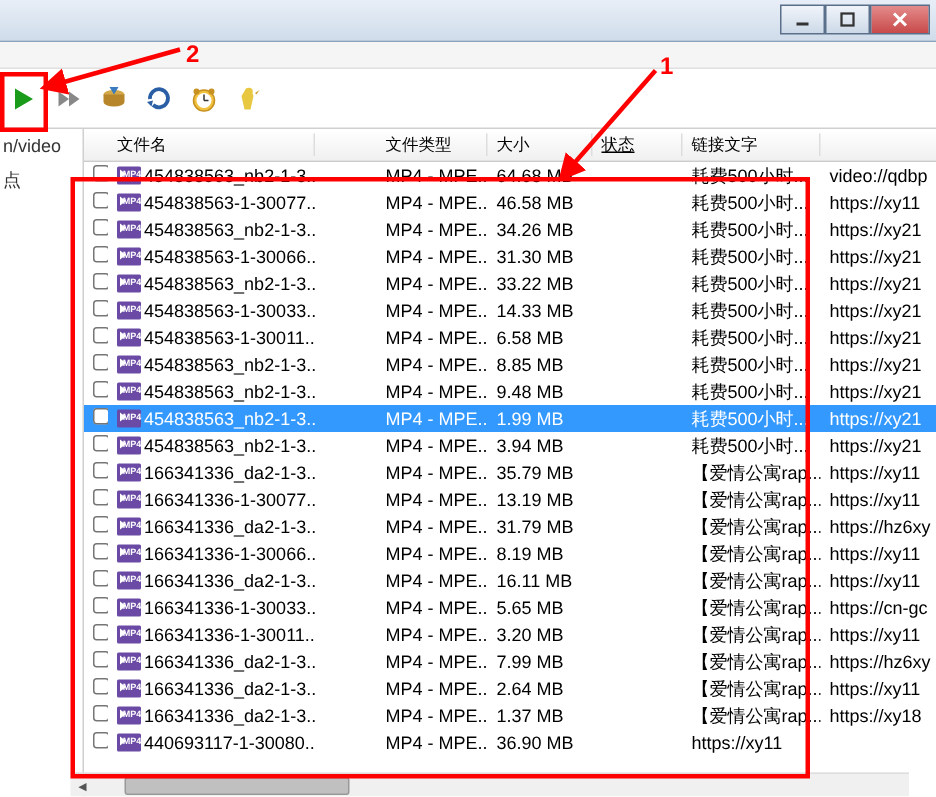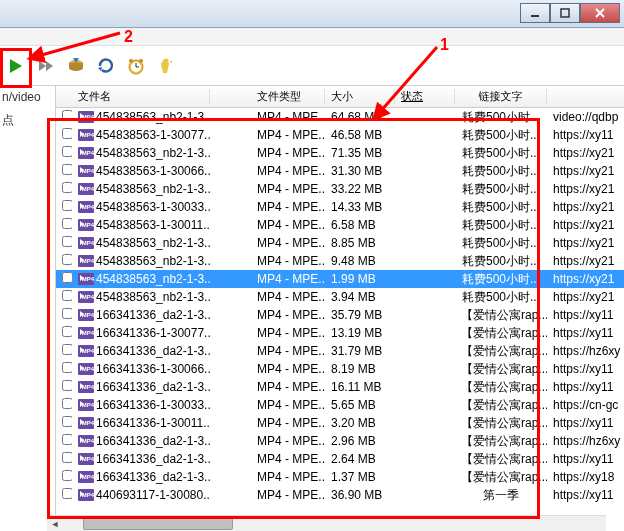--- a/index.html
+++ b/index.html
@@ -22,21 +22,21 @@
 .sidebar div { white-space: nowrap; margin-bottom: 8px; color: #333; }
 
 .tablewrap { flex: 1; overflow: hidden; position: relative; }
 .thead { display: flex; background: linear-gradient(#fff, #f0f0f0); border-bottom: 1px solid #ccc; font-size: 11px; height: 22px; align-items: center; position: relative; z-index: 2; }
 .thead .col { padding: 0 6px; border-right: 1px solid #ddd; white-space: nowrap; overflow: hidden; }
 .c-chk { width: 16px; flex: 0 0 16px; }
 .c-name { width: 138px; flex: 0 0 138px; }
 .c-type { width: 74px; flex: 0 0 74px; margin-left: 41px; }
 .c-size { width: 70px; flex: 0 0 70px; }
 .c-status { width: 60px; flex: 0 0 60px; text-decoration: underline; }
-.c-link { width: 92px; flex: 0 0 92px; text-align: center; }
+.c-link { width: 92px; flex: 0 0 92px; }
 .c-dl { width: 80px; flex: 0 0 80px; }
 
 .tbody { overflow: hidden; }
 .row { display: flex; font-size: 12px; height: 18px; align-items: center; white-space: nowrap; }
 .row.sel { background: #3399ff; color: #fff; }
 .row .col { padding: 0 6px; overflow: hidden; text-overflow: clip; }
 .row .c-chk input { width: 11px; height: 11px; }
 .namecell { display: flex; align-items: center; gap: 2px; }
 .mp4icon { width: 16px; height: 12px; background: #6b4aa5; color: #fff; font-size: 7px; font-weight: bold; display: flex; align-items: center; justify-content: center; border-radius: 1px; flex: 0 0 16px; position: relative; }
 .mp4icon::before { content: ''; position: absolute; left: 2px; top: 2px; width: 0; height: 0; border-left: 4px solid #fff; border-top: 3px solid transparent; border-bottom: 3px solid transparent; }
@@ -168,21 +168,21 @@
         </div>
         <div class="row">
           <div class="col c-chk"><input type="checkbox" style=""></div>
           <div class="col c-name namecell">
             <div class="mp4icon">
               <span>MP4</span>
             </div>
             <span>454838563_nb2-1-3...</span>
           </div>
           <div class="col c-type">MP4 - MPE...</div>
-          <div class="col c-size">71.35  MB</div>
+          <div class="col c-size">34.26  MB</div>
           <div class="col c-status"></div>
           <div class="col c-link">耗费500小时...</div>
           <div class="col c-dl">https://xy21</div>
         </div>
         <div class="row">
           <div class="col c-chk"><input type="checkbox" style=""></div>
           <div class="col c-name namecell">
             <div class="mp4icon">
               <span>MP4</span>
             </div>
@@ -392,21 +392,21 @@
         </div>
         <div class="row">
           <div class="col c-chk"><input type="checkbox" style=""></div>
           <div class="col c-name namecell">
             <div class="mp4icon">
               <span>MP4</span>
             </div>
             <span>166341336_da2-1-3...</span>
           </div>
           <div class="col c-type">MP4 - MPE...</div>
-          <div class="col c-size">2.96  MB</div>
+          <div class="col c-size">7.99  MB</div>
           <div class="col c-status"></div>
           <div class="col c-link">【爱情公寓rap...</div>
           <div class="col c-dl">https://hz6xy</div>
         </div>
         <div class="row">
           <div class="col c-chk"><input type="checkbox" style=""></div>
           <div class="col c-name namecell">
             <div class="mp4icon">
               <span>MP4</span>
             </div>
@@ -436,21 +436,20 @@
           <div class="col c-chk"><input type="checkbox" style=""></div>
           <div class="col c-name namecell">
             <div class="mp4icon">
               <span>MP4</span>
             </div>
             <span>440693117-1-30080...</span>
           </div>
           <div class="col c-type">MP4 - MPE...</div>
           <div class="col c-size">36.90  MB</div>
           <div class="col c-status"></div>
-          <div class="col c-link">第一季</div>
           <div class="col c-dl">https://xy11</div>
         </div>
       </div>
   </div>
 </div>
 
 <div class="redbox1"></div>
 <div class="redbox2"></div>
 
 <div class="arrow" style="left:30px; top:28px;">

